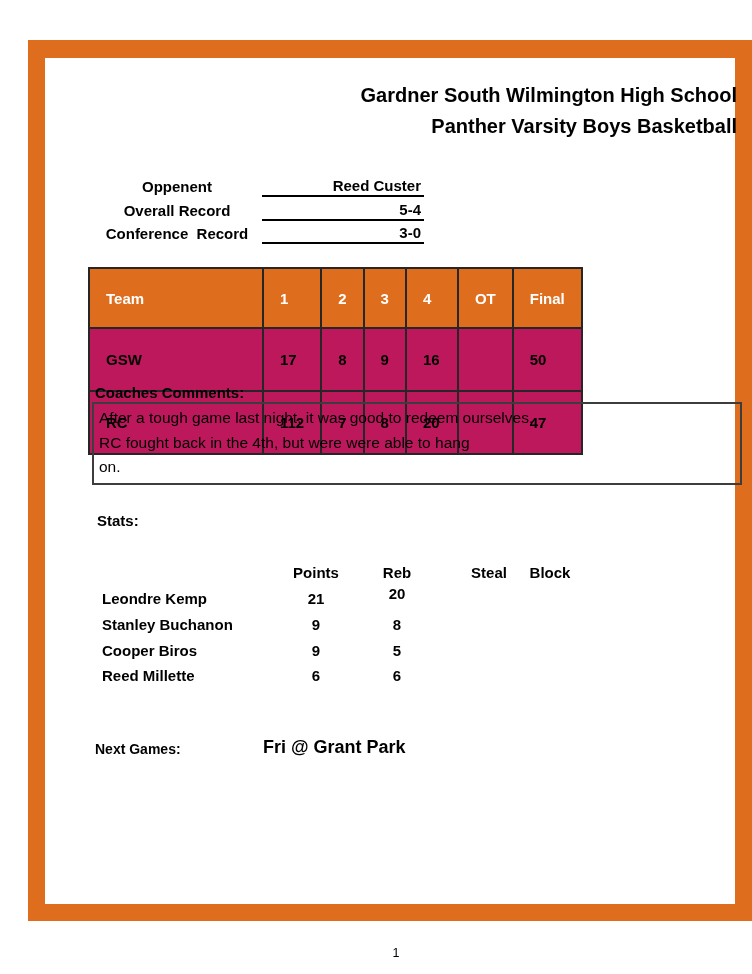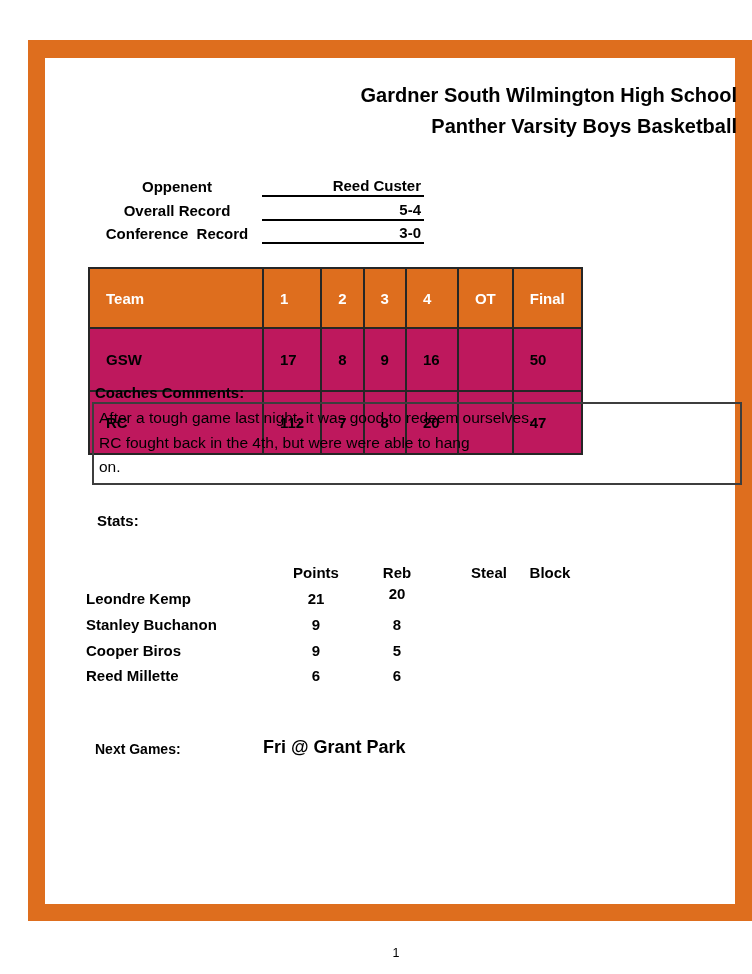--- a/index.html
+++ b/index.html
@@ -65,21 +65,21 @@
   }
   
   .stats-label { position: absolute; left: 97px; top: 512px; font-weight: 700; font-size: 15px; }
   .stats-headers { position: absolute; left: 0; top: 564px; width: 752px; height: 18px; font-weight: 700; font-size: 15px; }
   .sh { position: absolute; top: 0; text-align: center; }
   .sh-points { left: 276px; width: 80px; }
   .sh-reb    { left: 367px; width: 60px; }
   .sh-steal  { left: 458px; width: 62px; }
   .sh-block  { left: 521px; width: 58px; }
   .player-row { position: absolute; left: 0; width: 752px; height: 20px; font-weight: 700; font-size: 15px; }
-  .p-name   { position: absolute; left: 86px; top: 0; }
+  .p-name   { position: absolute; left: 102px; top: 0; }
   .p-points { position: absolute; left: 276px; top: 0; width: 80px; text-align: center; }
   .p-reb    { position: absolute; left: 367px; top: 0; width: 60px; text-align: center; }
   .p-steal  { position: absolute; left: 458px; top: 0; width: 62px; text-align: center; }
   .p-block  { position: absolute; left: 521px; top: 0; width: 58px; text-align: center; }
   .nudge-up { top: -5px; }
   
   .next-games { position: absolute; left: 0; top: 737px; width: 752px; height: 22px; }
   .ng-label { position: absolute; left: 95px; top: 4px; font-weight: 700; font-size: 14px; }
   .ng-value { position: absolute; left: 263px; top: 0; font-weight: 700; font-size: 18px; }
   

